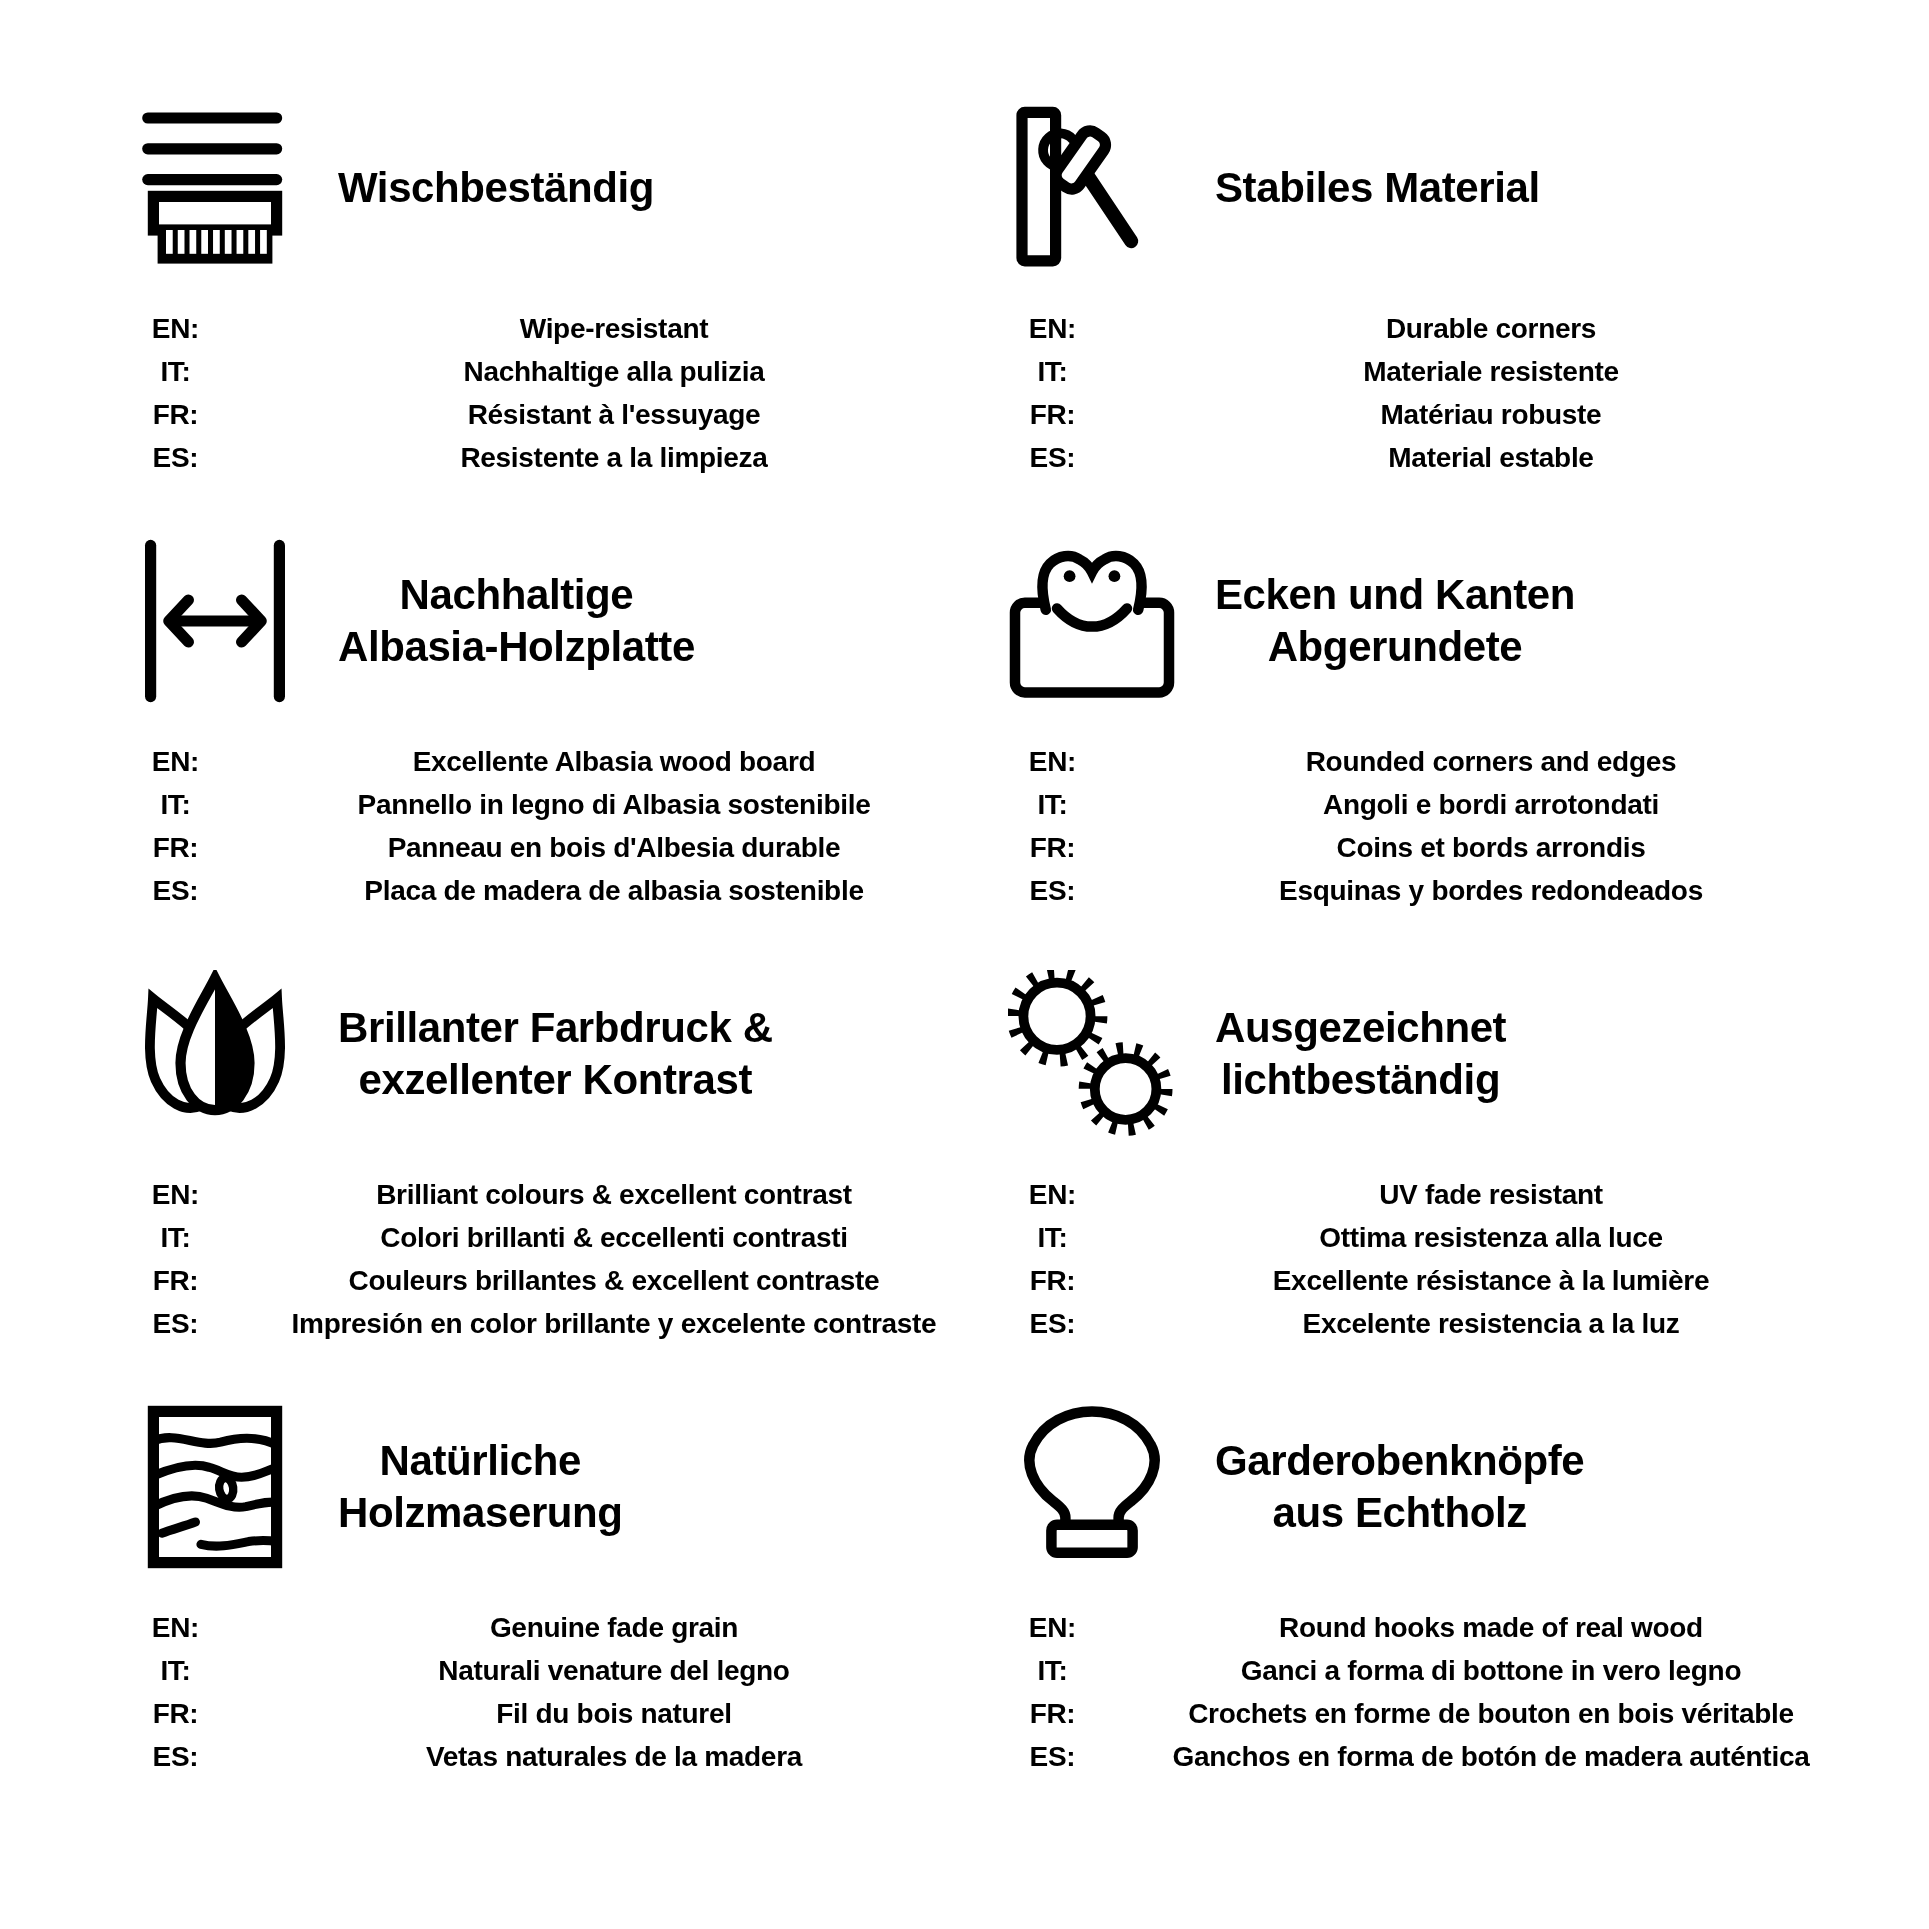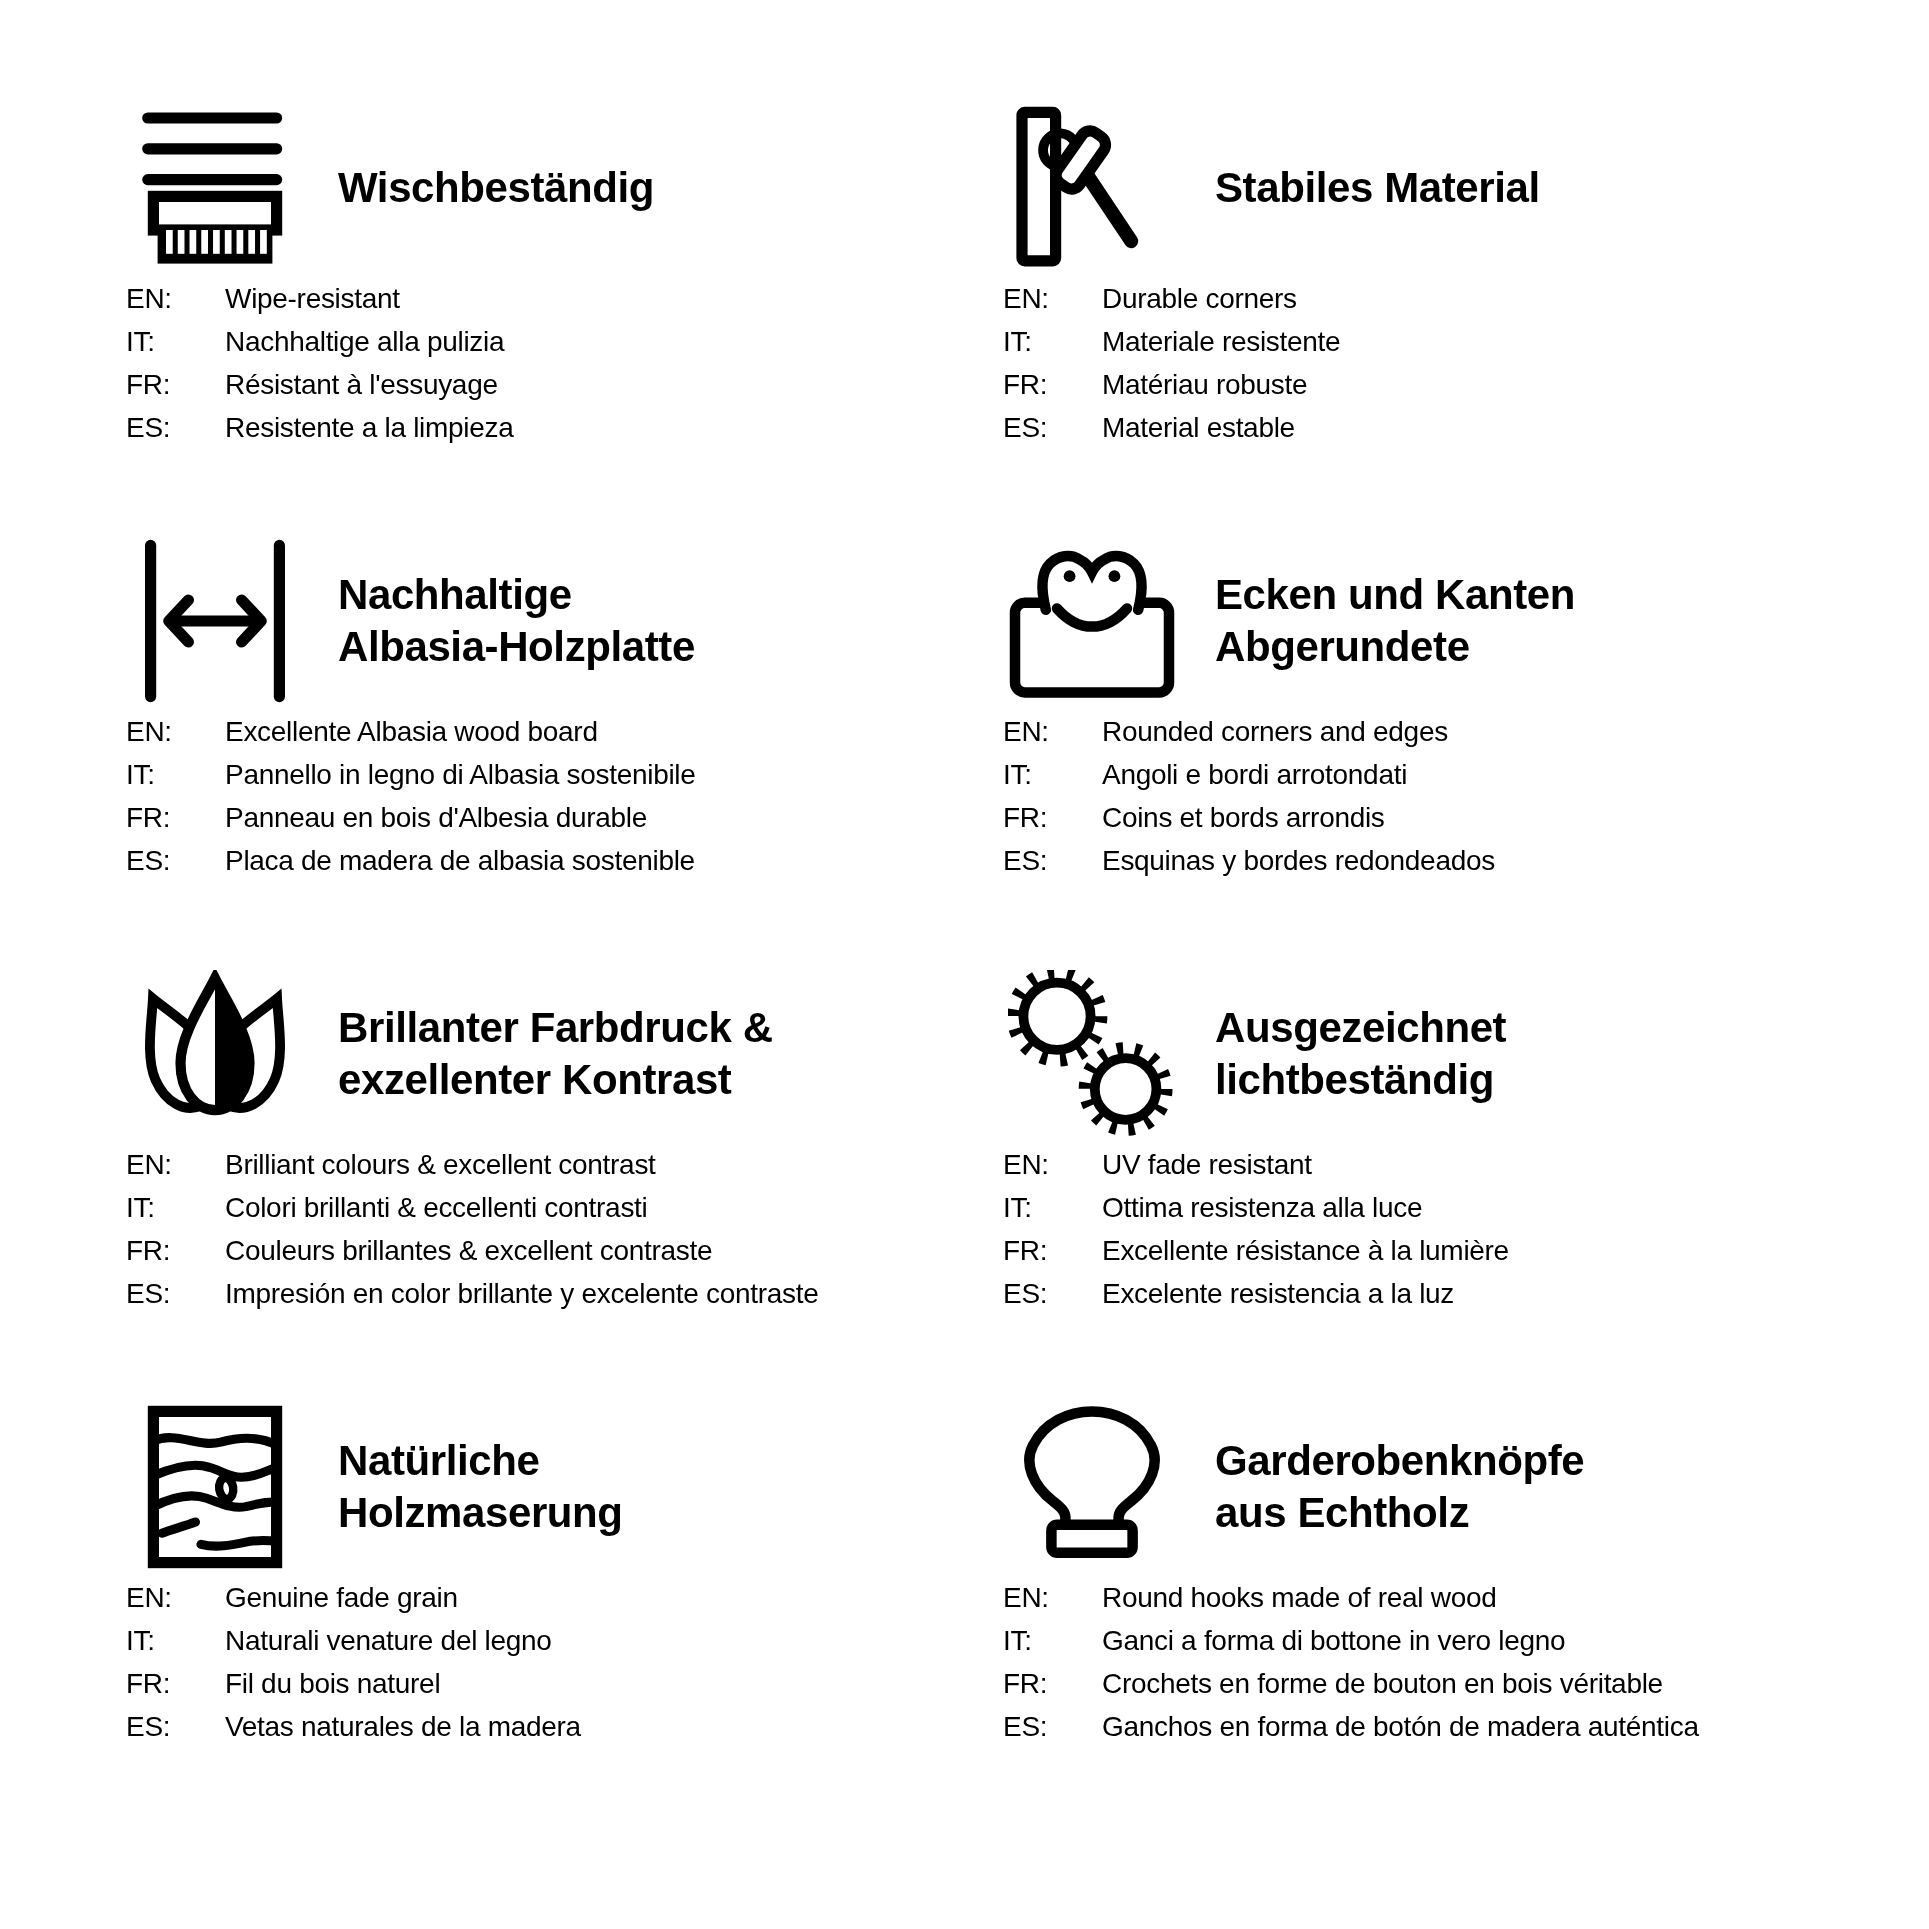--- a/index.html
+++ b/index.html
@@ -6,39 +6,41 @@
   body{
     width:1930px;height:1930px;
     background:#ffffff;color:#000000;
     font-family:"Liberation Sans", sans-serif;
     overflow:hidden;
   }
   .grid{
     display:grid;
     grid-template-columns:877px 877px;
     padding:99px 0 0 126px;
+    text-align:center;
   }
   .feature{height:433px;}
   .feature-head{
     display:flex;align-items:center;gap:34px;min-height:178px;
   }
   .icon-box{
     width:178px;height:178px;flex:none;
     display:flex;align-items:center;justify-content:center;
   }
   svg.icon{width:168px;height:168px;display:block;}
   .title{
     font-size:42px;font-weight:700;line-height:1.24;
     letter-spacing:-0.4px;color:#000;
   }
   .title span{display:block;}
   .title span:empty{display:none;}
   .translations{
+    margin-top:30px;
     display:grid;grid-template-columns:99px 1fr;
-    font-size:28px;font-weight:400;line-height:43px;
+    font-size:28px;font-weight:700;line-height:43px;
     letter-spacing:-0.3px;
   }
   .lang{white-space:nowrap;}
   .val{white-space:nowrap;}
 </style>
 </head>
 <body>
 
 <div class="grid">
 

